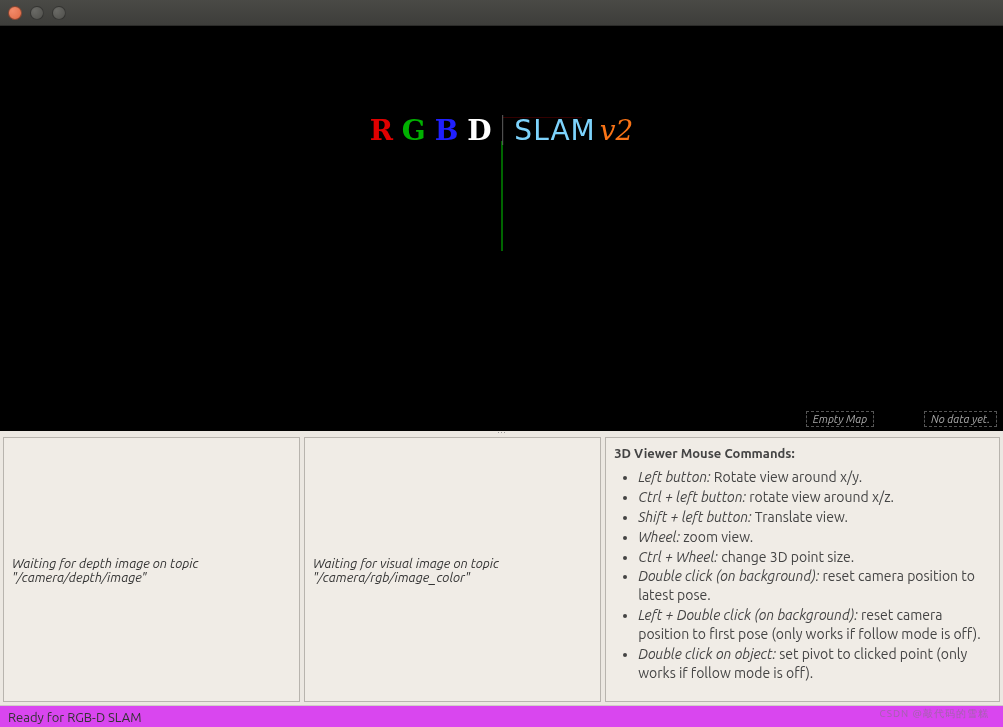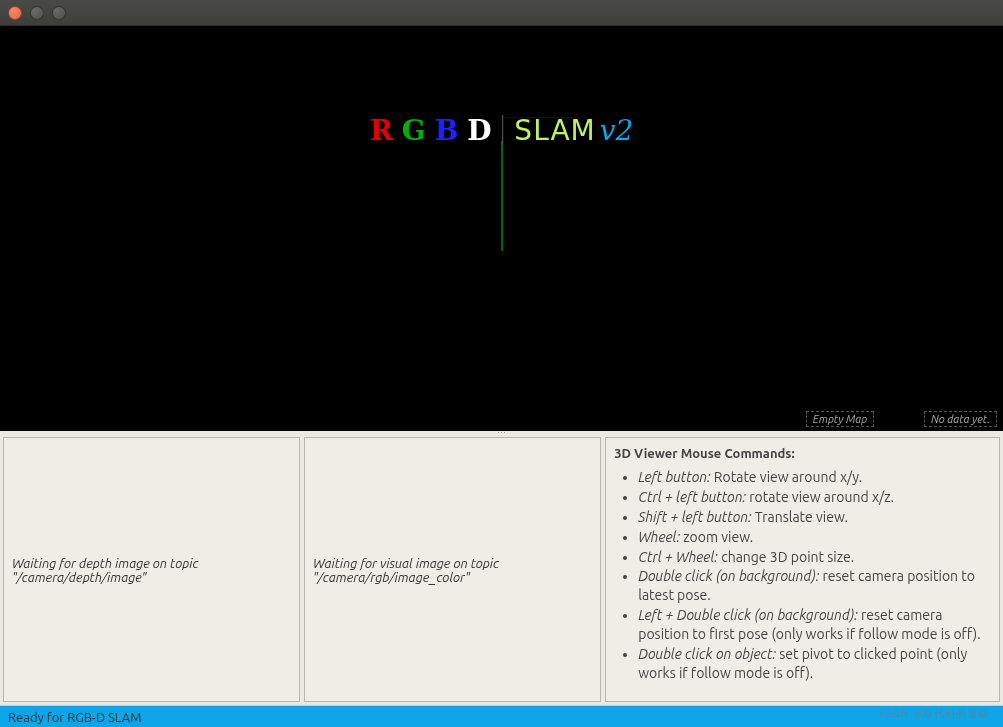--- a/index.html
+++ b/index.html
@@ -13,43 +13,43 @@
   .win-min, .win-max { background: radial-gradient(circle at 30% 30%, #6a6a66, #4f4f4b); }
 
   
   .viewer { flex: 0 0 405px; background: #000; position: relative; overflow: hidden; }
   .logo { position: absolute; left: 50%; top: 50%; transform: translate(-50%, -115px); white-space: nowrap; font-family: "DejaVu Serif", Georgia, serif; font-size: 28px; }
   .logo .r { color: #e00000; font-weight: bold; }
   .logo .g { color: #00b000; font-weight: bold; }
   .logo .b { color: #2020ff; font-weight: bold; }
   .logo .d { color: #ffffff; font-weight: bold; }
   .logo .sep { display: inline-block; width: 1px; height: 30px; background: #606060; vertical-align: middle; margin: 0 2px; position: relative; top: -2px; }
-  .logo .slam { color: #bef264; font-family: "DejaVu Sans", sans-serif; font-weight: normal; letter-spacing: 1px; }
-  .logo .v2 { color: #0ea5e9; font-style: italic; font-family: "DejaVu Serif", Georgia, serif; margin-left: 4px; }
+  .logo .slam { color: #7dd3fc; font-family: "DejaVu Sans", sans-serif; font-weight: normal; letter-spacing: 1px; }
+  .logo .v2 { color: #f97316; font-style: italic; font-family: "DejaVu Serif", Georgia, serif; margin-left: 4px; }
   .axis-y { position: absolute; left: 50%; top: 50%; width: 2px; height: 110px; background: #006600; transform: translate(-1px, -88px); }
   .axis-x { position: absolute; left: 50%; top: 50%; width: 80px; height: 1px; background: #330000; transform: translate(0, -112px); }
   .corner-br { position: absolute; right: 6px; bottom: 4px; display: flex; gap: 6px; }
   .corner-box { border: 1px dashed #555; color: #aaa; font-size: 11px; font-style: italic; padding: 1px 6px; background: rgba(0,0,0,0.3); margin-left: 44px; }
 
   
   .hsplit { height: 3px; background: #ece8e2; display:flex; justify-content:center; align-items:center; gap:2px; }
   .hsplit .dot { width:1px; height:1px; background:#999; }
 
   
   .panels { flex: 1; display: flex; gap: 4px; padding: 3px; background: #ece8e2; }
   .panel { flex: 1; border: 1px solid #b8b4ae; background: #f0ece6; padding: 8px; display: flex; flex-direction: column; justify-content: center; font-size: 13px; color: #333; }
   .panel.rgb, .panel.depth, .panel.feat { font-style: italic; }
   .help-title { font-weight: bold; font-style: normal; color: #444; margin-bottom: 8px; }
   .help-list { list-style: disc; padding-left: 24px; font-size: 14px; color: #444; }
   .help-list li { margin-bottom: 1px; line-height: 1.35; }
   .help-list .cmd { font-style: italic; }
   .panel.help { justify-content: flex-start; flex: 1.35; }
 
   
-  .statusbar { height: 22px; background: #0ea5e9; border-top: 1px solid #d0ccc6; display: flex; align-items: center; padding: 0 8px; font-size: 13px; color: #333; }
+  .statusbar { height: 22px; background: #d946ef; border-top: 1px solid #d0ccc6; display: flex; align-items: center; padding: 0 8px; font-size: 13px; color: #333; }
 
   
   .watermark { position: absolute; right: 14px; bottom: 6px; color: rgba(120,120,120,0.55); font-size: 10px; pointer-events: none; letter-spacing: 1px; z-index: 50; }
 </style>
 </head>
 <body>
 
 <div class="titlebar">
   <span class="win-btn win-close" title="close"></span>
   <span class="win-btn win-min" title="minimize"></span>

